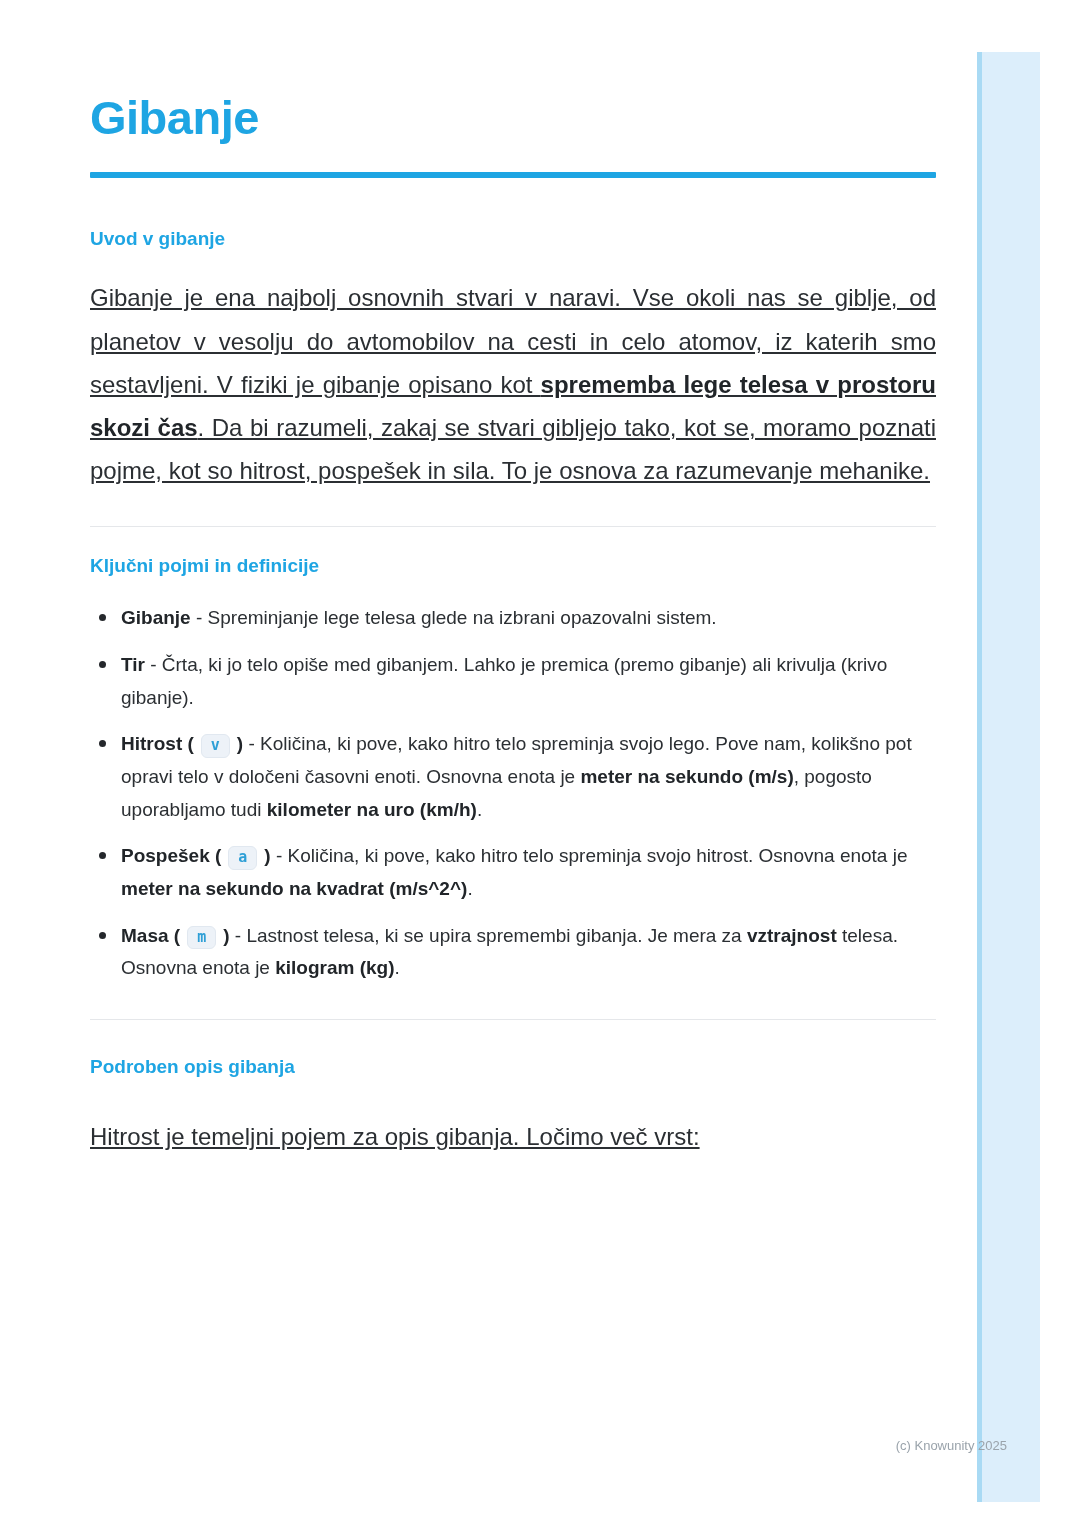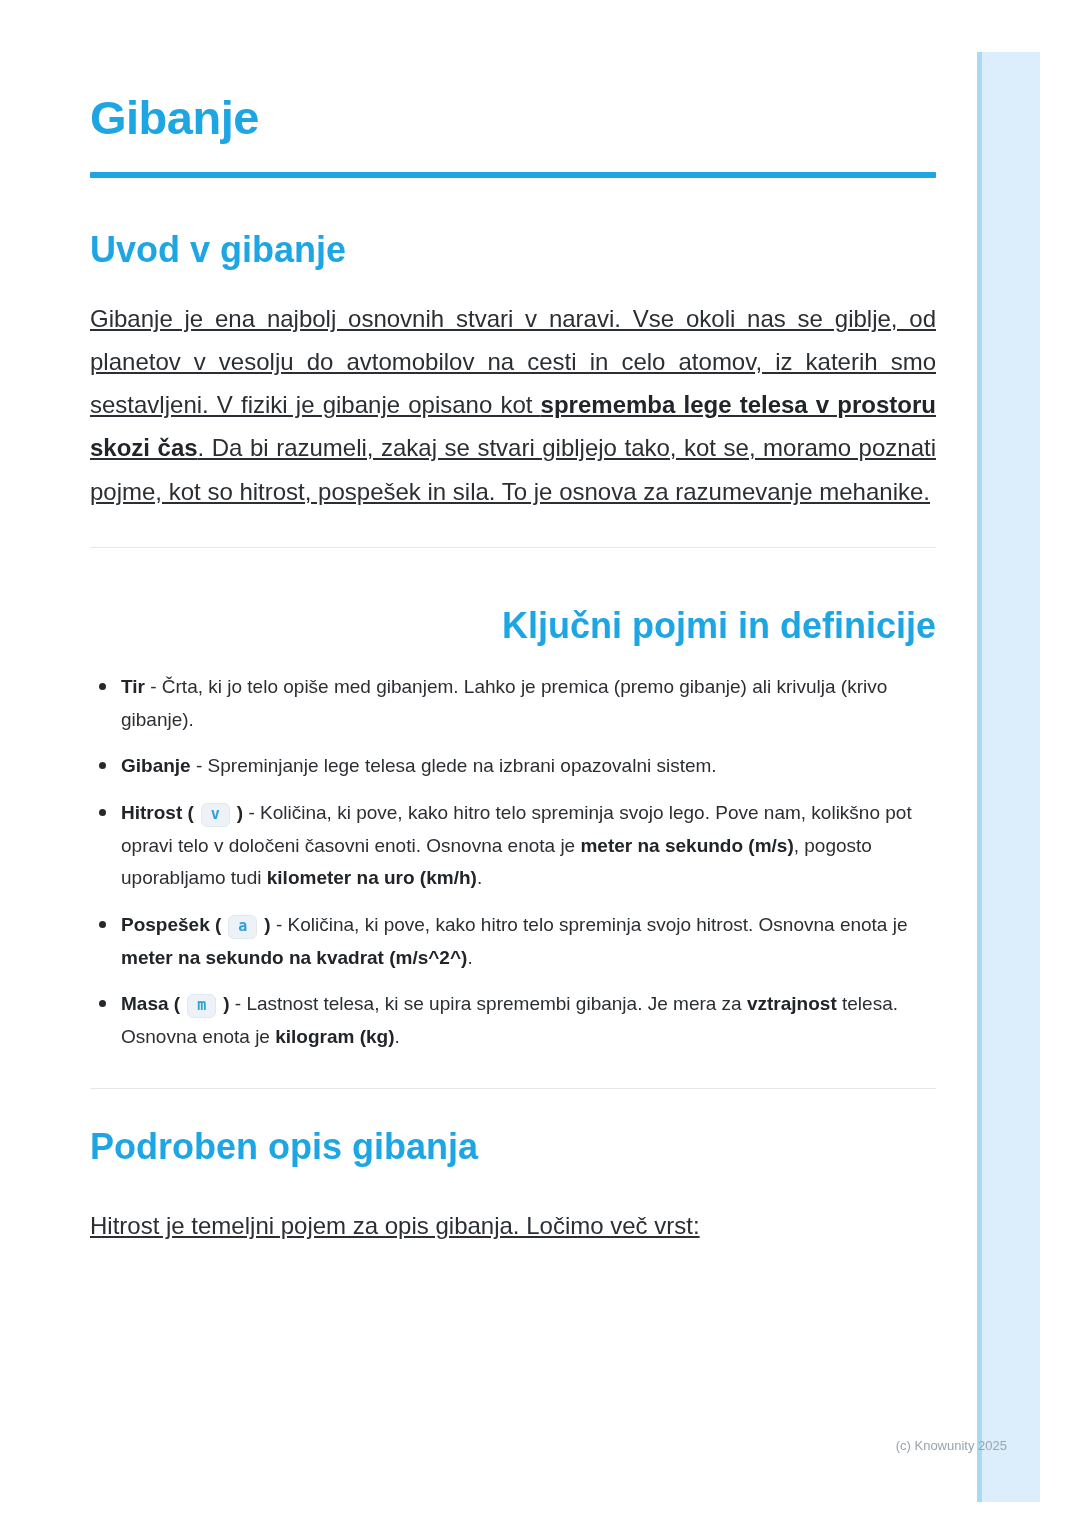--- a/index.html
+++ b/index.html
@@ -51,27 +51,27 @@
     color:var(--blue);
   }
   .title-rule {
     margin-top:28px;
     height:6px;
     background:var(--blue);
     border-radius:1px;
   }
 
   h2 {
-    font-size:36px;
+    font-size:19px;
     font-weight:700;
     color:var(--blue);
     line-height:1.2;
   }
   .h2-intro  { margin-top:50px; }
-  .h2-key    { margin-top:56px;text-align:right; }
+  .h2-key    { margin-top:28px; }
   .h2-detail { margin-top:36px; }
 
   h3 {
     margin-top:44px;
     font-size:23px;
     font-weight:700;
     color:var(--blue);
     line-height:1.2;
   }
 
@@ -148,22 +148,22 @@
   <h1 class="doc-title">Gibanje</h1>
   <div class="title-rule"></div>
 
   <h2 class="h2-intro">Uvod v gibanje</h2>
   <p class="body intro-p"><span>Gibanje je ena najbolj osnovnih stvari v naravi. Vse okoli nas se giblje, od planetov v vesolju do avtomobilov na cesti in celo atomov, iz katerih smo sestavljeni. V fiziki je gibanje opisano kot </span><strong>sprememba lege telesa v prostoru skozi čas</strong><span>. Da bi razumeli, zakaj se stvari gibljejo tako, kot se, moramo poznati pojme, kot so hitrost, pospešek in sila. To je osnova za razumevanje mehanike.</span></p>
 
   <hr class="divider">
 
   <h2 class="h2-key">Ključni pojmi in definicije</h2>
   <ul class="concepts">
+    <li><span><strong>Gibanje</strong><span> - Spreminjanje lege telesa glede na izbrani opazovalni sistem.</span></span></li>
     <li><span><strong>Tir</strong><span> - Črta, ki jo telo opiše med gibanjem. Lahko je premica (premo gibanje) ali krivulja (krivo gibanje).</span></span></li>
-    <li><span><strong>Gibanje</strong><span> - Spreminjanje lege telesa glede na izbrani opazovalni sistem.</span></span></li>
     <li><span><strong>Hitrost (</strong><code class="chip">v</code><strong>)</strong><span> - Količina, ki pove, kako hitro telo spreminja svojo lego. Pove nam, kolikšno pot opravi telo v določeni časovni enoti. Osnovna enota je </span><strong>meter na sekundo (m/s)</strong><span>, pogosto uporabljamo tudi </span><strong>kilometer na uro (km/h)</strong><span>.</span></span></li>
     <li><span><strong>Pospešek (</strong><code class="chip">a</code><strong>)</strong><span> - Količina, ki pove, kako hitro telo spreminja svojo hitrost. Osnovna enota je </span><strong>meter na sekundo na kvadrat (m/s^2^)</strong><span>.</span></span></li>
     <li><span><strong>Masa (</strong><code class="chip">m</code><strong>)</strong><span> - Lastnost telesa, ki se upira spremembi gibanja. Je mera za </span><strong>vztrajnost</strong><span> telesa. Osnovna enota je </span><strong>kilogram (kg)</strong><span>.</span></span></li>
   </ul>
 
   <hr class="divider">
 
   <h2 class="h2-detail">Podroben opis gibanja</h2>
   <p class="body detail-p">Hitrost je temeljni pojem za opis gibanja. Ločimo več vrst:</p>
 

